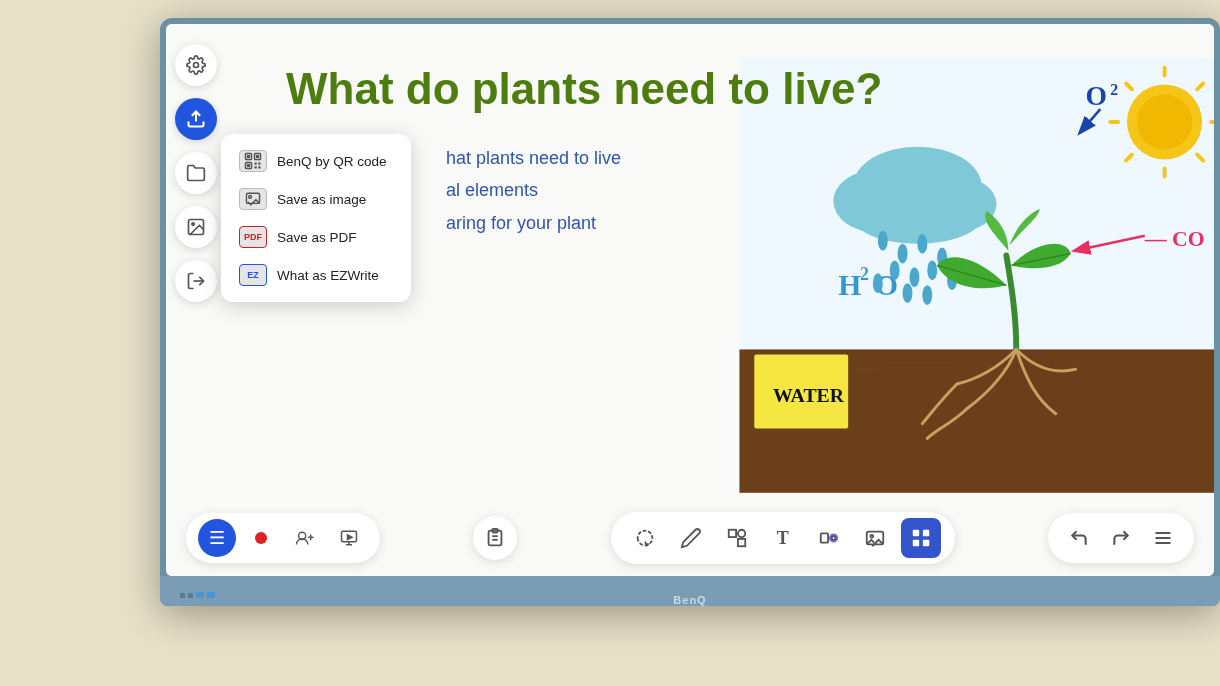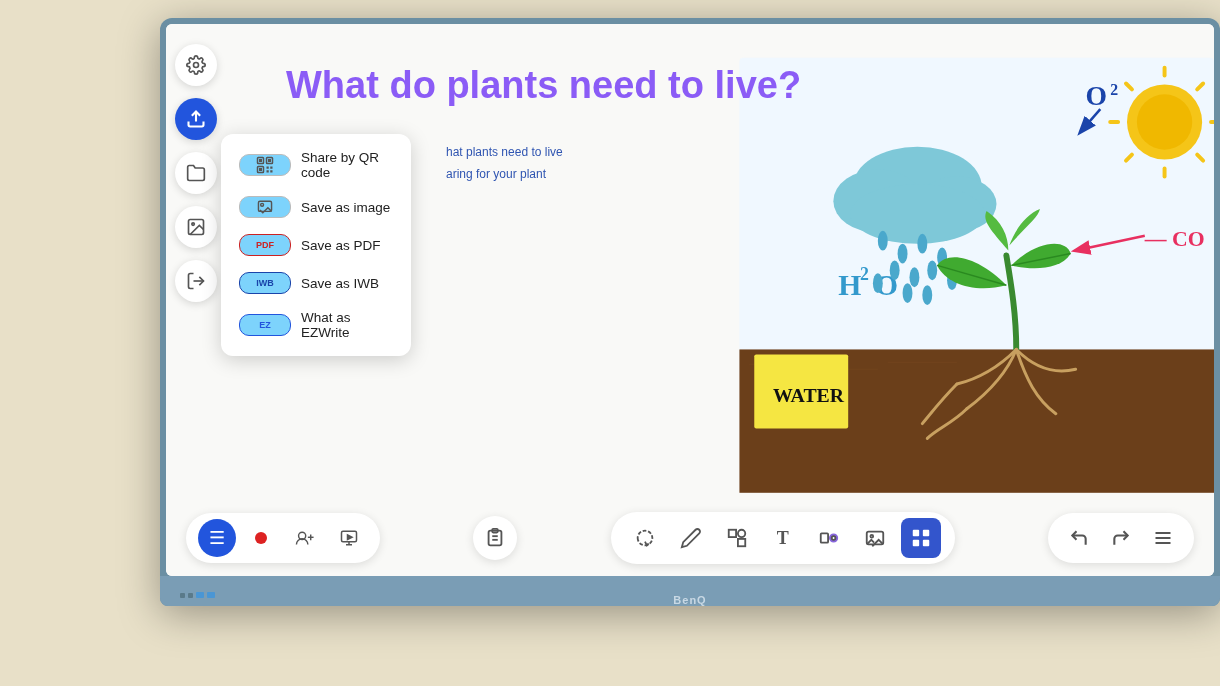--- a/index.html
+++ b/index.html
@@ -83,31 +83,31 @@
     .whiteboard {
       position: absolute;
       top: 0; left: 0; right: 0; bottom: 0;
       background: #f9f9f7;
     }
 
     .slide-title {
       position: absolute;
       top: 40px;
       left: 120px;
-      font-size: 38px;
+      font-size: 44px;
       font-weight: 700;
-      color: #8b5cf6;
+      color: #4d7c0f;
       font-family: 'Comic Sans MS', cursive, sans-serif;
     }
 
     .slide-list {
       position: absolute;
       top: 118px;
       left: 280px;
-      font-size: 12px;
+      font-size: 18px;
       color: #1a44aa;
       font-family: 'Comic Sans MS', cursive, sans-serif;
       line-height: 1.8;
     }
 
     .slide-list div {
       opacity: 0.9;
     }
 
     
@@ -165,30 +165,30 @@
       gap: 10px;
       padding: 8px 10px;
       border-radius: 8px;
       cursor: pointer;
       font-size: 13.5px;
       color: #222;
       transition: background 0.15s;
     }
 
     .menu-icon {
-      width: 52px;
+      width: 28px;
       height: 22px;
       border: 1.5px solid #bbb;
-      border-radius: 10px;
+      border-radius: 4px;
       display: flex;
       align-items: center;
       justify-content: center;
       font-size: 11px;
       color: #666;
-      background: #7dd3fc;
+      background: #e5e5e5;
       flex-shrink: 0;
     }
 
     
     .bottom-toolbar {
       position: absolute;
       bottom: 12px;
       left: 0;
       right: 0;
       display: flex;
@@ -386,20 +386,21 @@
           </marker>
         </defs>
 
         <line x1="990" y1="180" x2="920" y2="195" stroke="#e83060" stroke-width="2.5" marker-end="url(#arrowPink)"></line>
       </svg>
 
       <div class="slide-title">What do plants need to live?</div>
 
       <div class="slide-list">
         <div>hat plants need to live</div>
+        <div>al elements</div>
         <div>aring for your plant</div>
       </div>
 
       <div class="left-sidebar">
         <button class="sidebar-btn" title="Settings">
           <svg width="20" height="20" viewBox="0 0 24 24" fill="none" stroke="currentColor" stroke-width="2">
             <circle cx="12" cy="12" r="3"></circle>
             <path d="M19.4 15a1.65 1.65 0 0 0 .33 1.82l.06.06a2 2 0 0 1-2.83 2.83l-.06-.06a1.65 1.65 0 0 0-1.82-.33 1.65 1.65 0 0 0-1 1.51V21a2 2 0 0 1-4 0v-.09A1.65 1.65 0 0 0 9 19.4a1.65 1.65 0 0 0-1.82.33l-.06.06a2 2 0 0 1-2.83-2.83l.06-.06A1.65 1.65 0 0 0 4.68 15a1.65 1.65 0 0 0-1.51-1H3a2 2 0 0 1 0-4h.09A1.65 1.65 0 0 0 4.6 9a1.65 1.65 0 0 0-.33-1.82l-.06-.06a2 2 0 0 1 2.83-2.83l.06.06A1.65 1.65 0 0 0 9 4.68a1.65 1.65 0 0 0 1-1.51V3a2 2 0 0 1 4 0v.09a1.65 1.65 0 0 0 1 1.51 1.65 1.65 0 0 0 1.82-.33l.06-.06a2 2 0 0 1 2.83 2.83l-.06.06A1.65 1.65 0 0 0 19.4 9a1.65 1.65 0 0 0 1.51 1H21a2 2 0 0 1 0 4h-.09a1.65 1.65 0 0 0-1.51 1z"></path>
           </svg>
         </button>
@@ -441,44 +442,40 @@
               <rect x="14" y="2" width="8" height="8" rx="1" fill="none" stroke="#555" stroke-width="2"></rect>
               <rect x="16" y="4" width="4" height="4" fill="#555"></rect>
               <rect x="2" y="14" width="8" height="8" rx="1" fill="none" stroke="#555" stroke-width="2"></rect>
               <rect x="4" y="16" width="4" height="4" fill="#555"></rect>
               <rect x="14" y="14" width="3" height="3" fill="#555"></rect>
               <rect x="19" y="14" width="3" height="3" fill="#555"></rect>
               <rect x="14" y="19" width="3" height="3" fill="#555"></rect>
               <rect x="19" y="19" width="3" height="3" fill="#555"></rect>
             </svg>
           </div>
-          <span>Share by QR code</span>
+          <span>BenQ by QR code</span>
         </div>
 
 
         <div class="share-menu-item">
           <div class="menu-icon">
             <svg width="18" height="16" viewBox="0 0 24 22" fill="none" stroke="#555" stroke-width="2">
               <rect x="3" y="3" width="18" height="14" rx="2"></rect>
               <circle cx="8" cy="8" r="2"></circle>
               <polyline points="21 17 16 12 9 19 5 15"></polyline>
             </svg>
           </div>
           <span>Save as image</span>
         </div>
 
         <div class="share-menu-item">
           <div class="menu-icon" style="font-size:9px; font-weight:bold; color:#cc2222; border-color:#cc2222;">PDF</div>
           <span>Save as PDF</span>
         </div>
 
-        <div class="share-menu-item">
-          <div class="menu-icon" style="font-size:9px; font-weight:bold; color:#1a44aa; border-color:#1a44aa;">IWB</div>
-          <span>Save as IWB</span>
-        </div>
 
         <div class="share-menu-item">
           <div class="menu-icon" style="font-size:9px; font-weight:bold; color:#2255dd; border-color:#2255dd;">EZ</div>
           <span>What as EZWrite</span>
         </div>
       </div>
 
       <div class="bottom-toolbar">
 
         <div class="toolbar-left">

